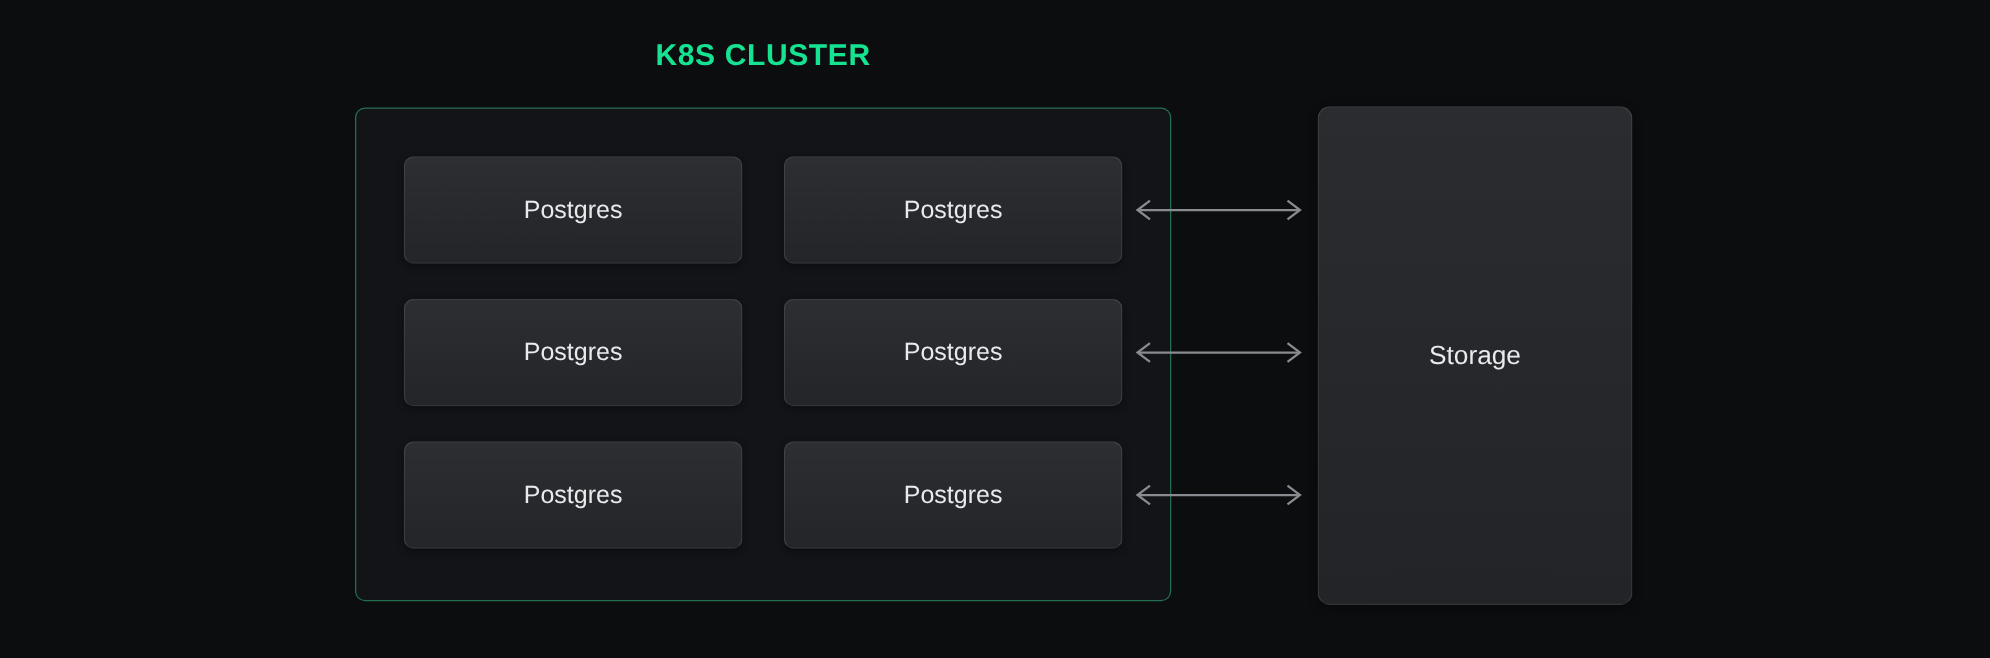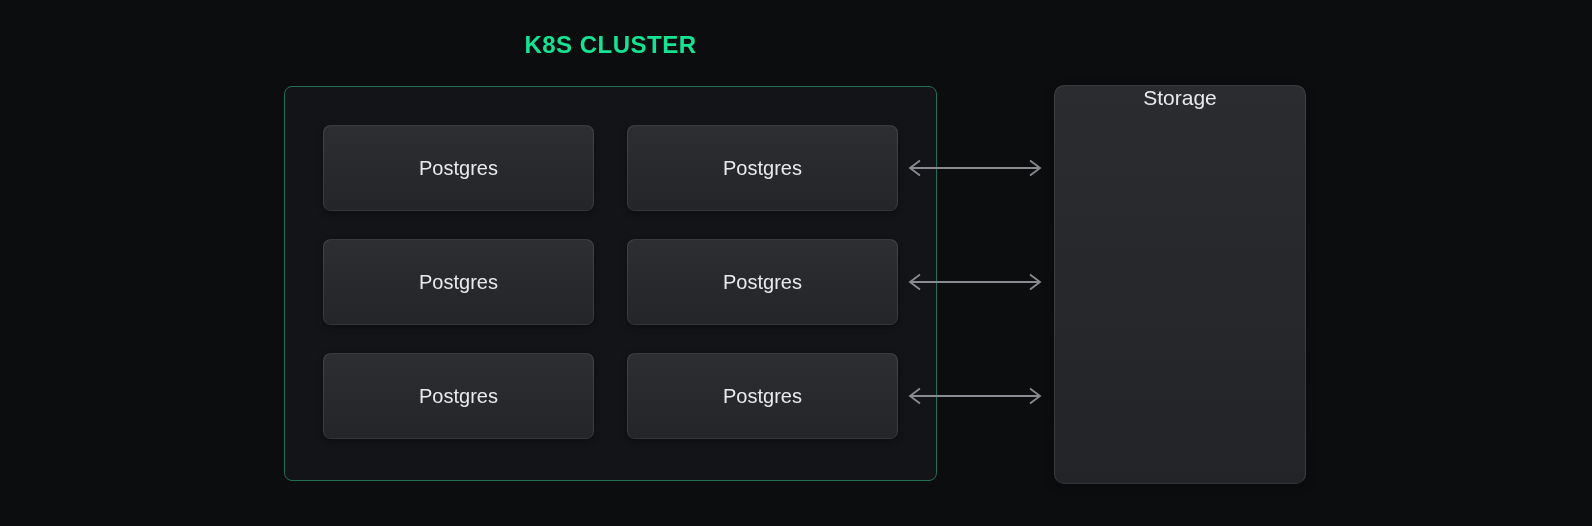--- a/index.html
+++ b/index.html
@@ -66,21 +66,21 @@
     width: 252px;
     height: 399px;
     box-sizing: border-box;
     border-radius: 10px;
     background: linear-gradient(180deg, #2a2c30 0%, #222428 100%);
     border: 1px solid rgba(255,255,255,0.10);
     border-bottom-color: rgba(255,255,255,0.04);
     color: #e9eaec;
     font-size: 21px;
     display: flex;
-    align-items: flex-start;
+    align-items: center;
     justify-content: center;
     box-shadow: 0 2px 8px rgba(0,0,0,0.35);
   }
   .arrow {
     position: absolute;
     left: 903px;
     width: 144px;
     height: 22px;
   }
   .arrow svg { display: block; }

